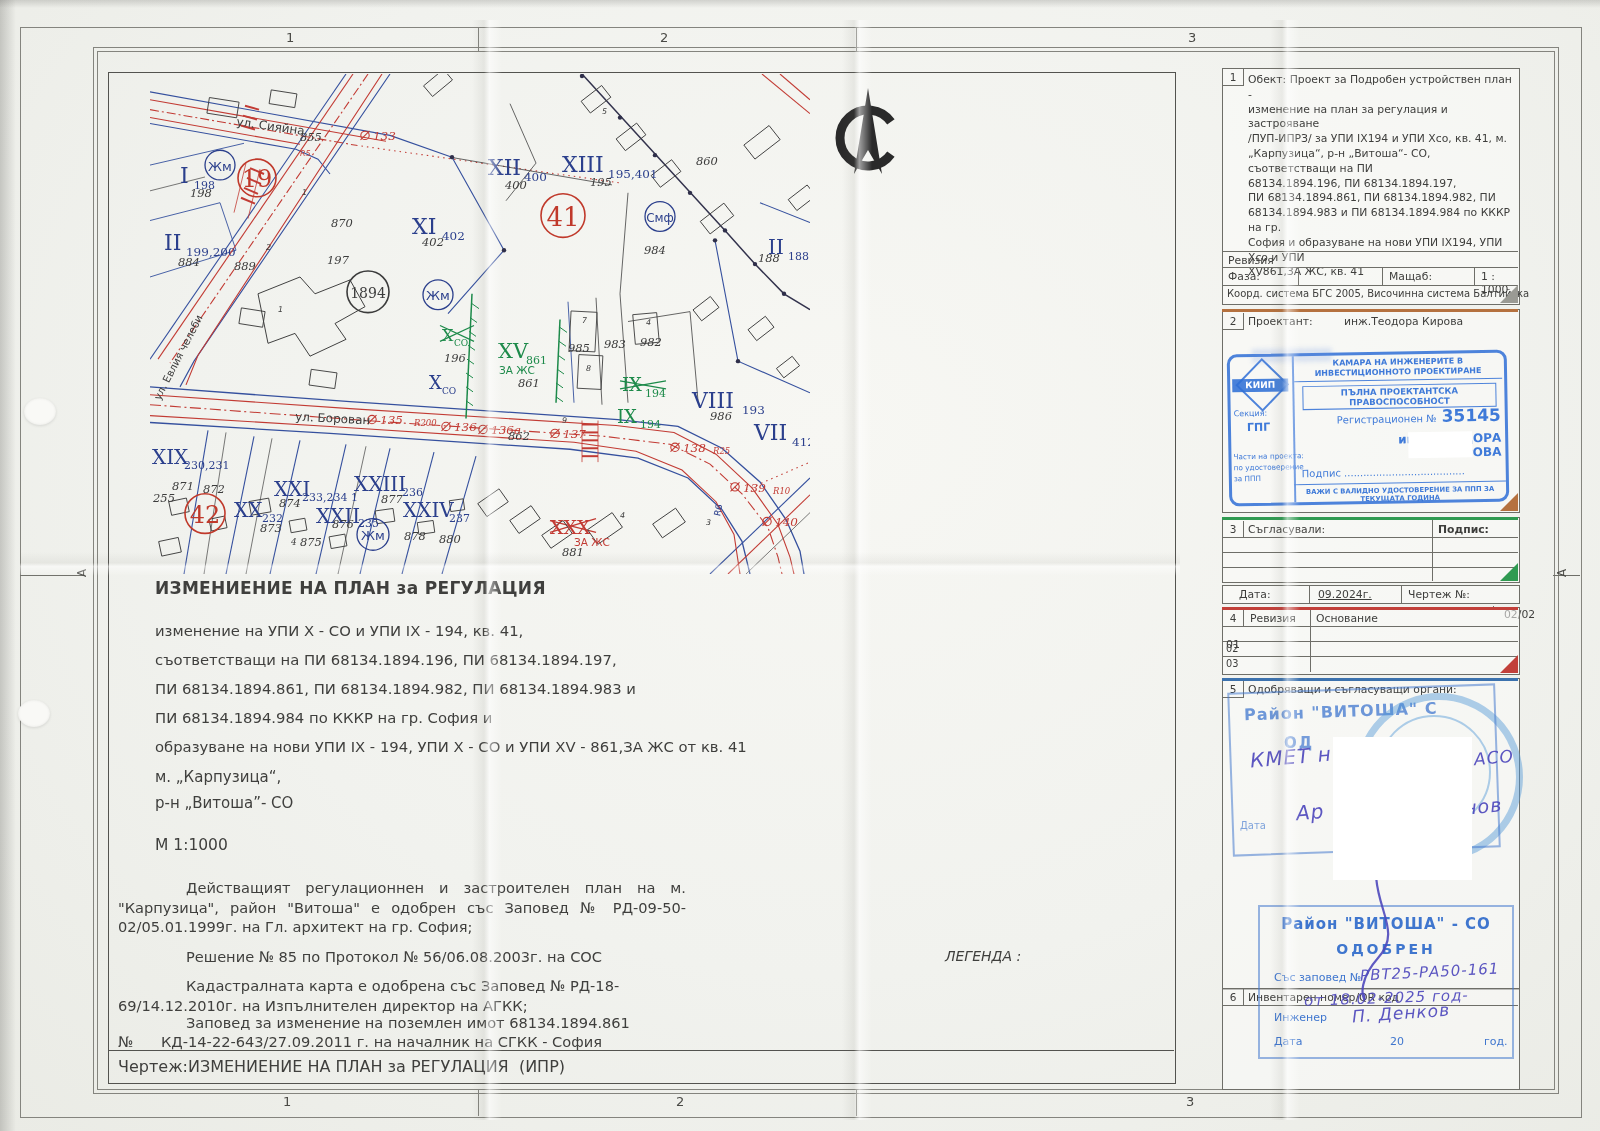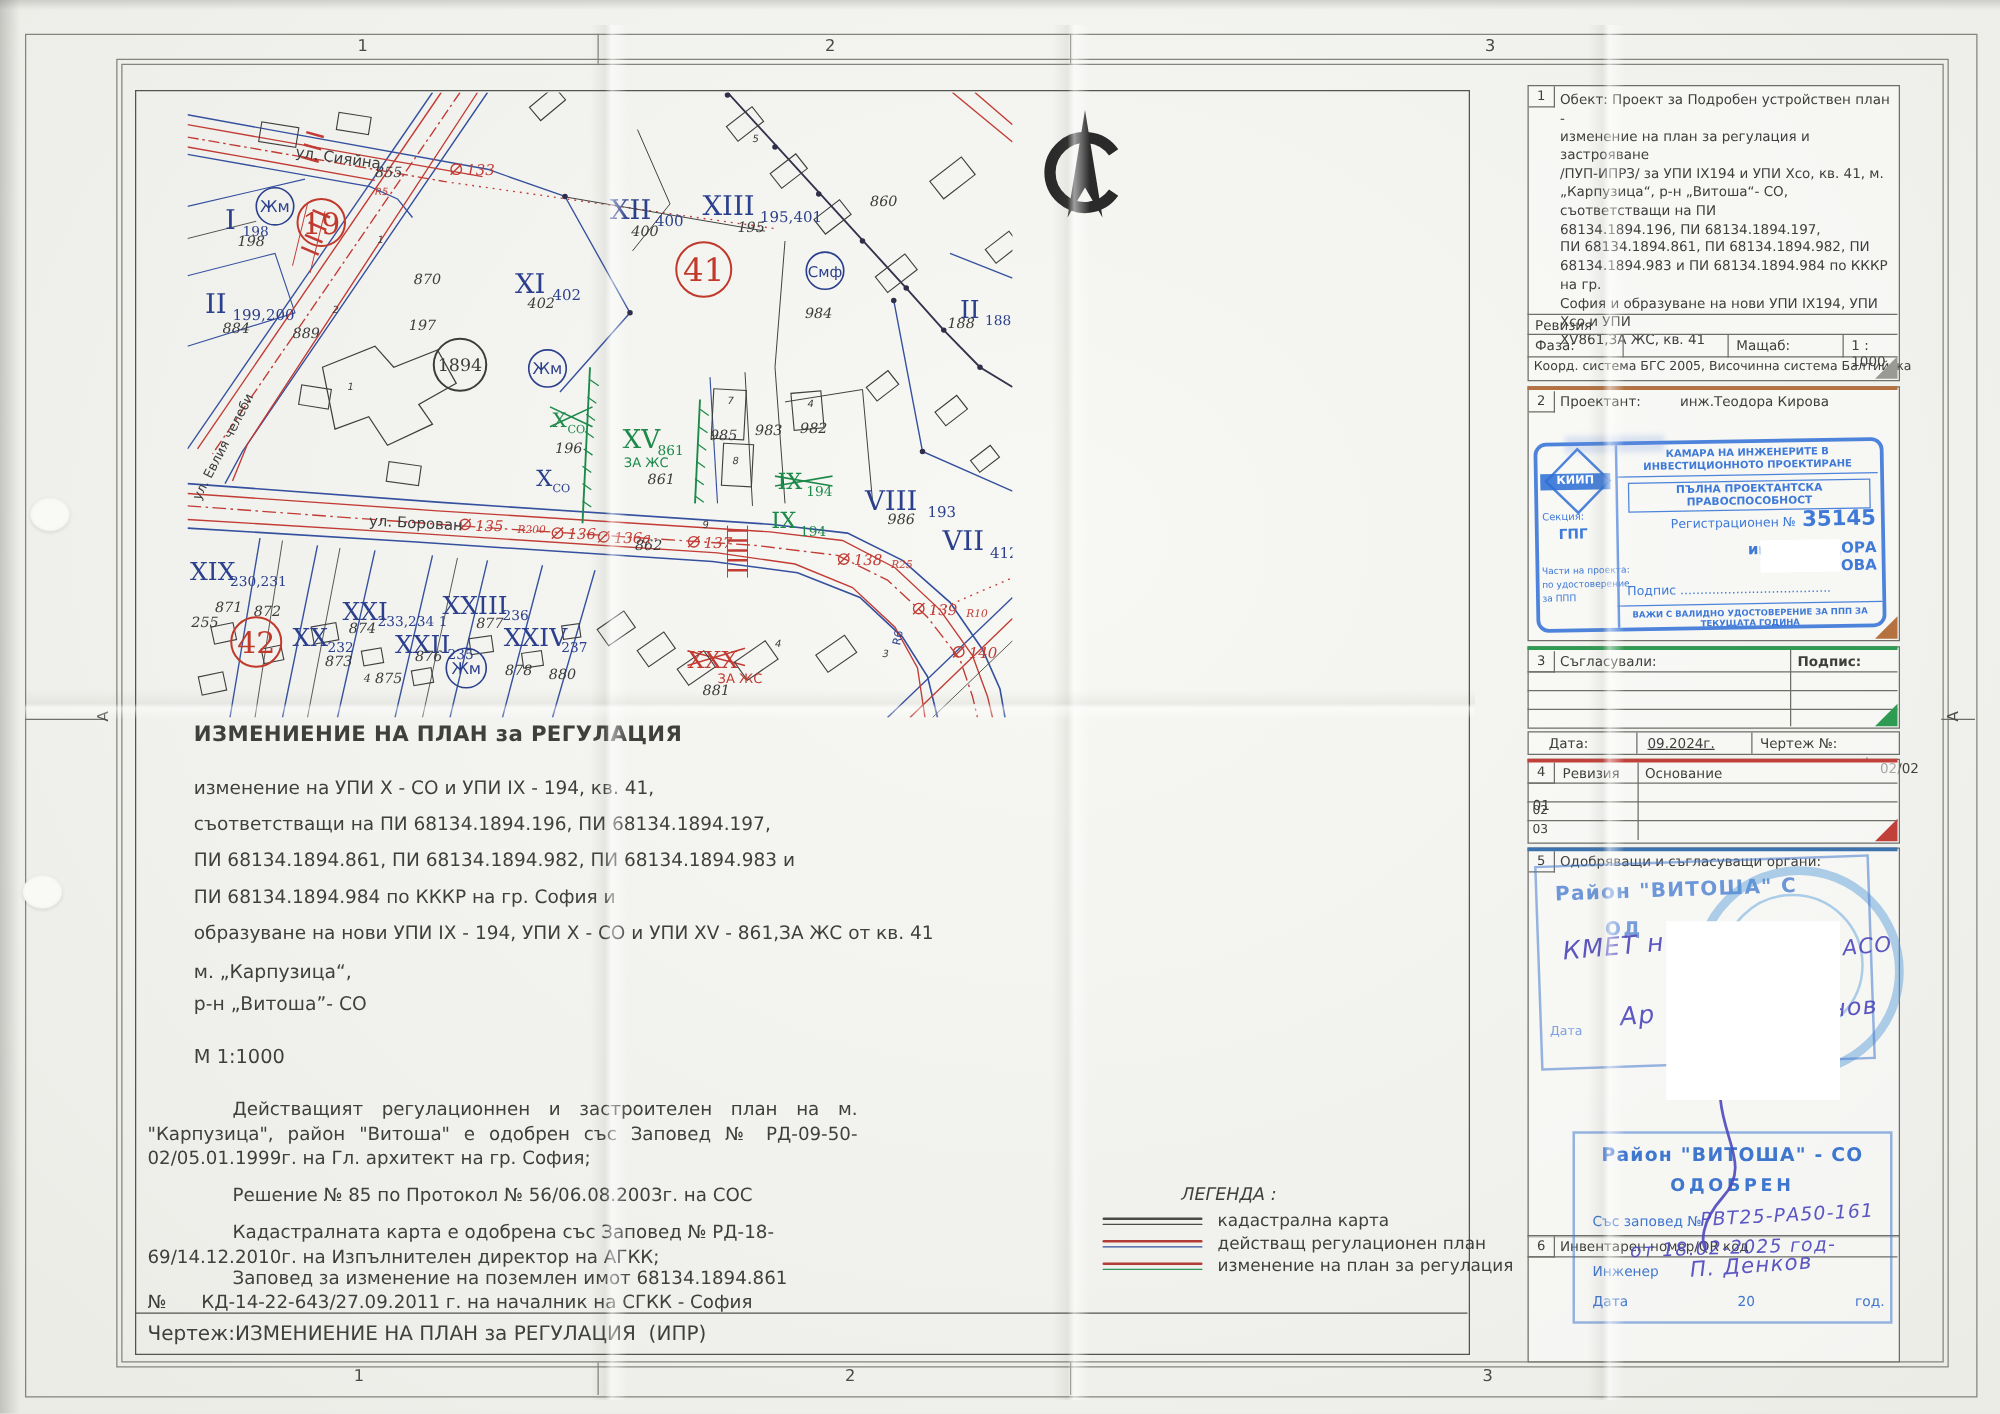--- a/index.html
+++ b/index.html
@@ -349,43 +349,20 @@
   <div class="txt pre" style="left:155px;top:764px;font-size:15px;line-height:26px;">м. „Карпузица“,
 р-н „Витоша”- СО</div>
   <div class="txt" style="left:155px;top:836px;font-size:15.5px;">М 1:1000</div>
   <div class="txt" style="left:118px;top:878px;width:568px;font-size:14.6px;line-height:19.5px;text-align:justify;text-indent:68px;">Действащият регулационнен и застроителен план на м. "Карпузица", район "Витоша" е одобрен със Заповед № РД-09-50-02/05.01.1999г. на Гл. архитект на гр. София;</div>
   <div class="txt" style="left:118px;top:948px;width:568px;font-size:14.6px;text-indent:68px;">Решение № 85 по Протокол № 56/06.08.2003г. на СОС</div>
   <div class="txt" style="left:118px;top:976px;width:568px;font-size:14.6px;line-height:19.5px;text-indent:68px;">Кадастралната карта е одобрена със Заповед № РД-18-69/14.12.2010г. на Изпълнителен директор на АГКК;</div>
   <div class="txt" style="left:118px;top:1014px;width:568px;font-size:14.6px;text-indent:68px;">Заповед за изменение на поземлен имот 68134.1894.861</div>
   <div class="txt" style="left:118px;top:1033px;width:568px;font-size:14.6px;">№&nbsp;&nbsp;&nbsp;&nbsp;&nbsp;&nbsp;КД-14-22-643/27.09.2011 г. на началник на СГКК - София</div>
 
   <div class="txt" style="left:945px;top:948px;font-size:14px;font-style:italic;">ЛЕГЕНДА :</div>
-  <div class="abs" style="left:882px;top:968px;">
-      <div class="lg-row">
-        <div class="lg-sw">
-          <i style="background: rgb(74, 74, 72);"></i>
-          <i style="background: rgb(74, 74, 72);"></i>
-        </div>
-        <span class="lg-label">кадастрална карта</span>
-      </div>
-      <div class="lg-row">
-        <div class="lg-sw">
-          <i style="background: rgb(178, 60, 53);"></i>
-          <i style="background: rgb(53, 80, 158);"></i>
-        </div>
-        <span class="lg-label">действащ регулационен план</span>
-      </div>
-      <div class="lg-row">
-        <div class="lg-sw">
-          <i style="background: rgb(178, 60, 53);"></i>
-          <i style="background: rgb(46, 150, 89);"></i>
-        </div>
-        <span class="lg-label">изменение на план за регулация</span>
-      </div>
-    </div>
 
   <div class="footerbar" style="left:108px;top:1050px;width:1066px;height:32px;">
     <div class="txt" style="left:10px;top:6px;font-size:16px;">Чертеж:ИЗМЕНИЕНИЕ НА ПЛАН за РЕГУЛАЦИЯ&nbsp; (ИПР)</div>
   </div>
 
   <div class="tbx" style="left:1222px;top:68px;width:296px;height:235px;"></div>
   <div class="numcell" style="left:1223px;top:69px;">1</div>
   <div class="tbl pre" style="left:1248px;top:73px;width:266px;line-height:14.8px;">Обект: Проект за  Подробен устройствен план -
 изменение на план за регулация и застрояване
 /ПУП-ИПРЗ/ за УПИ IX194 и УПИ Хсо, кв. 41, м.

